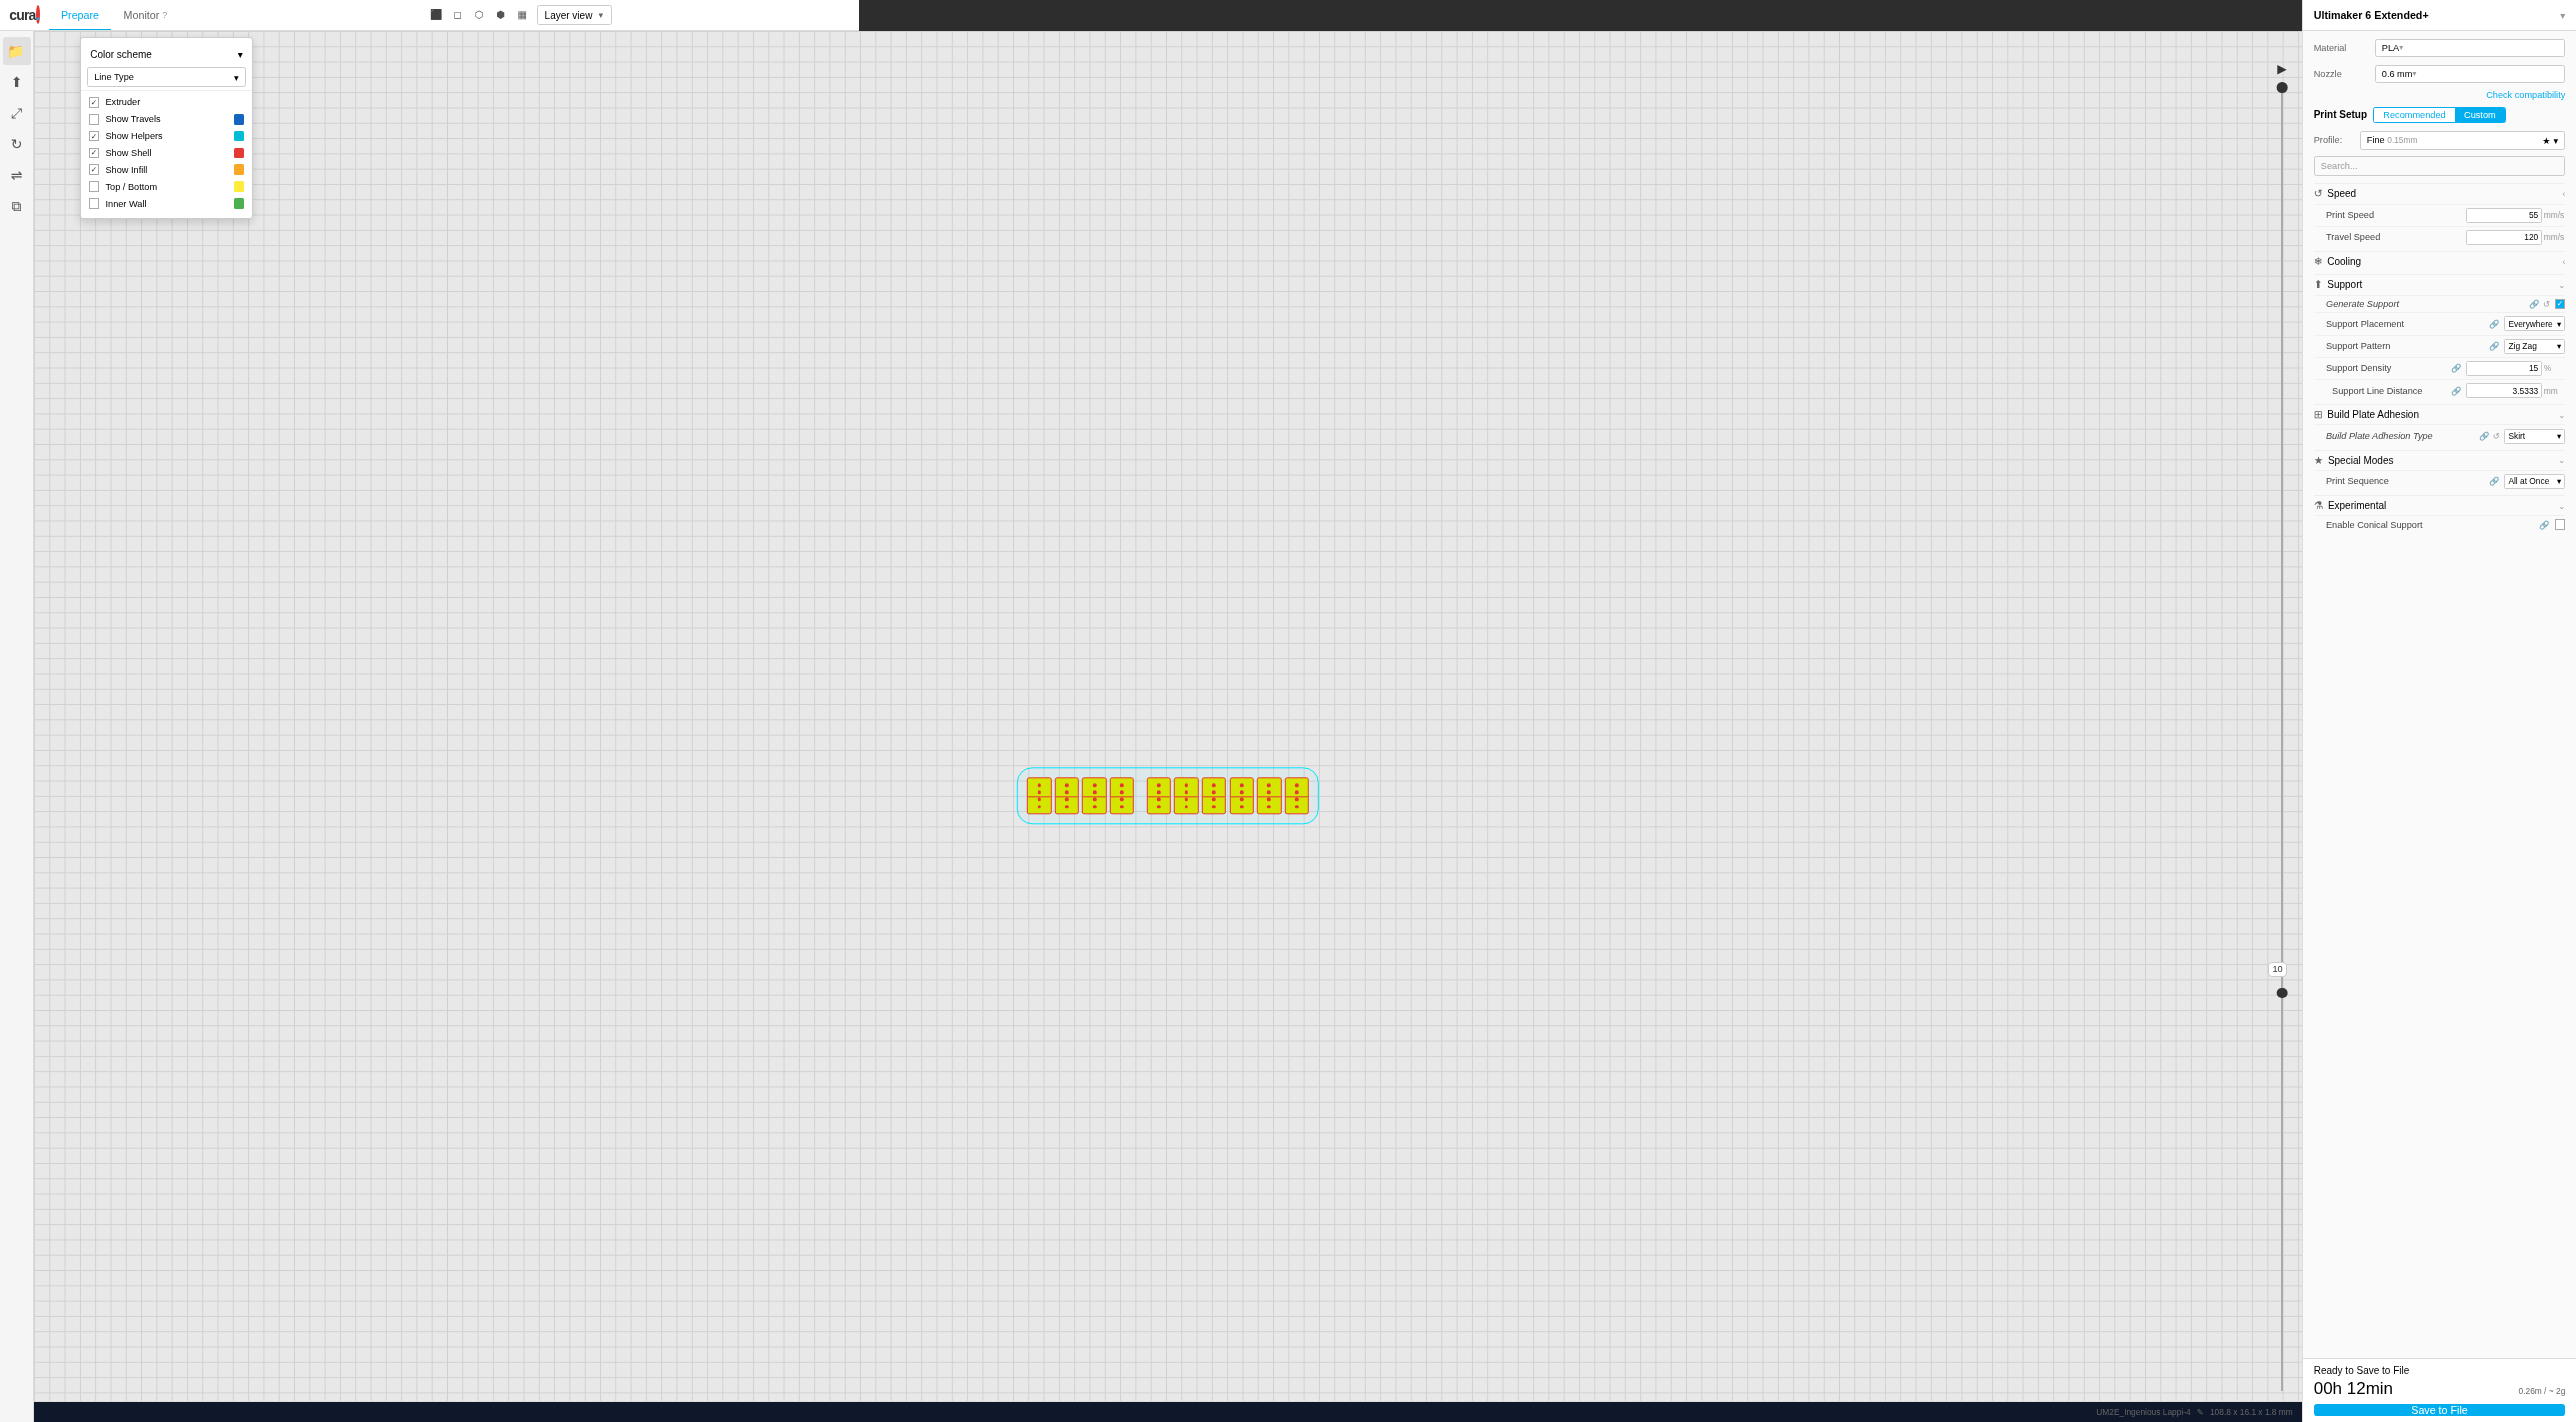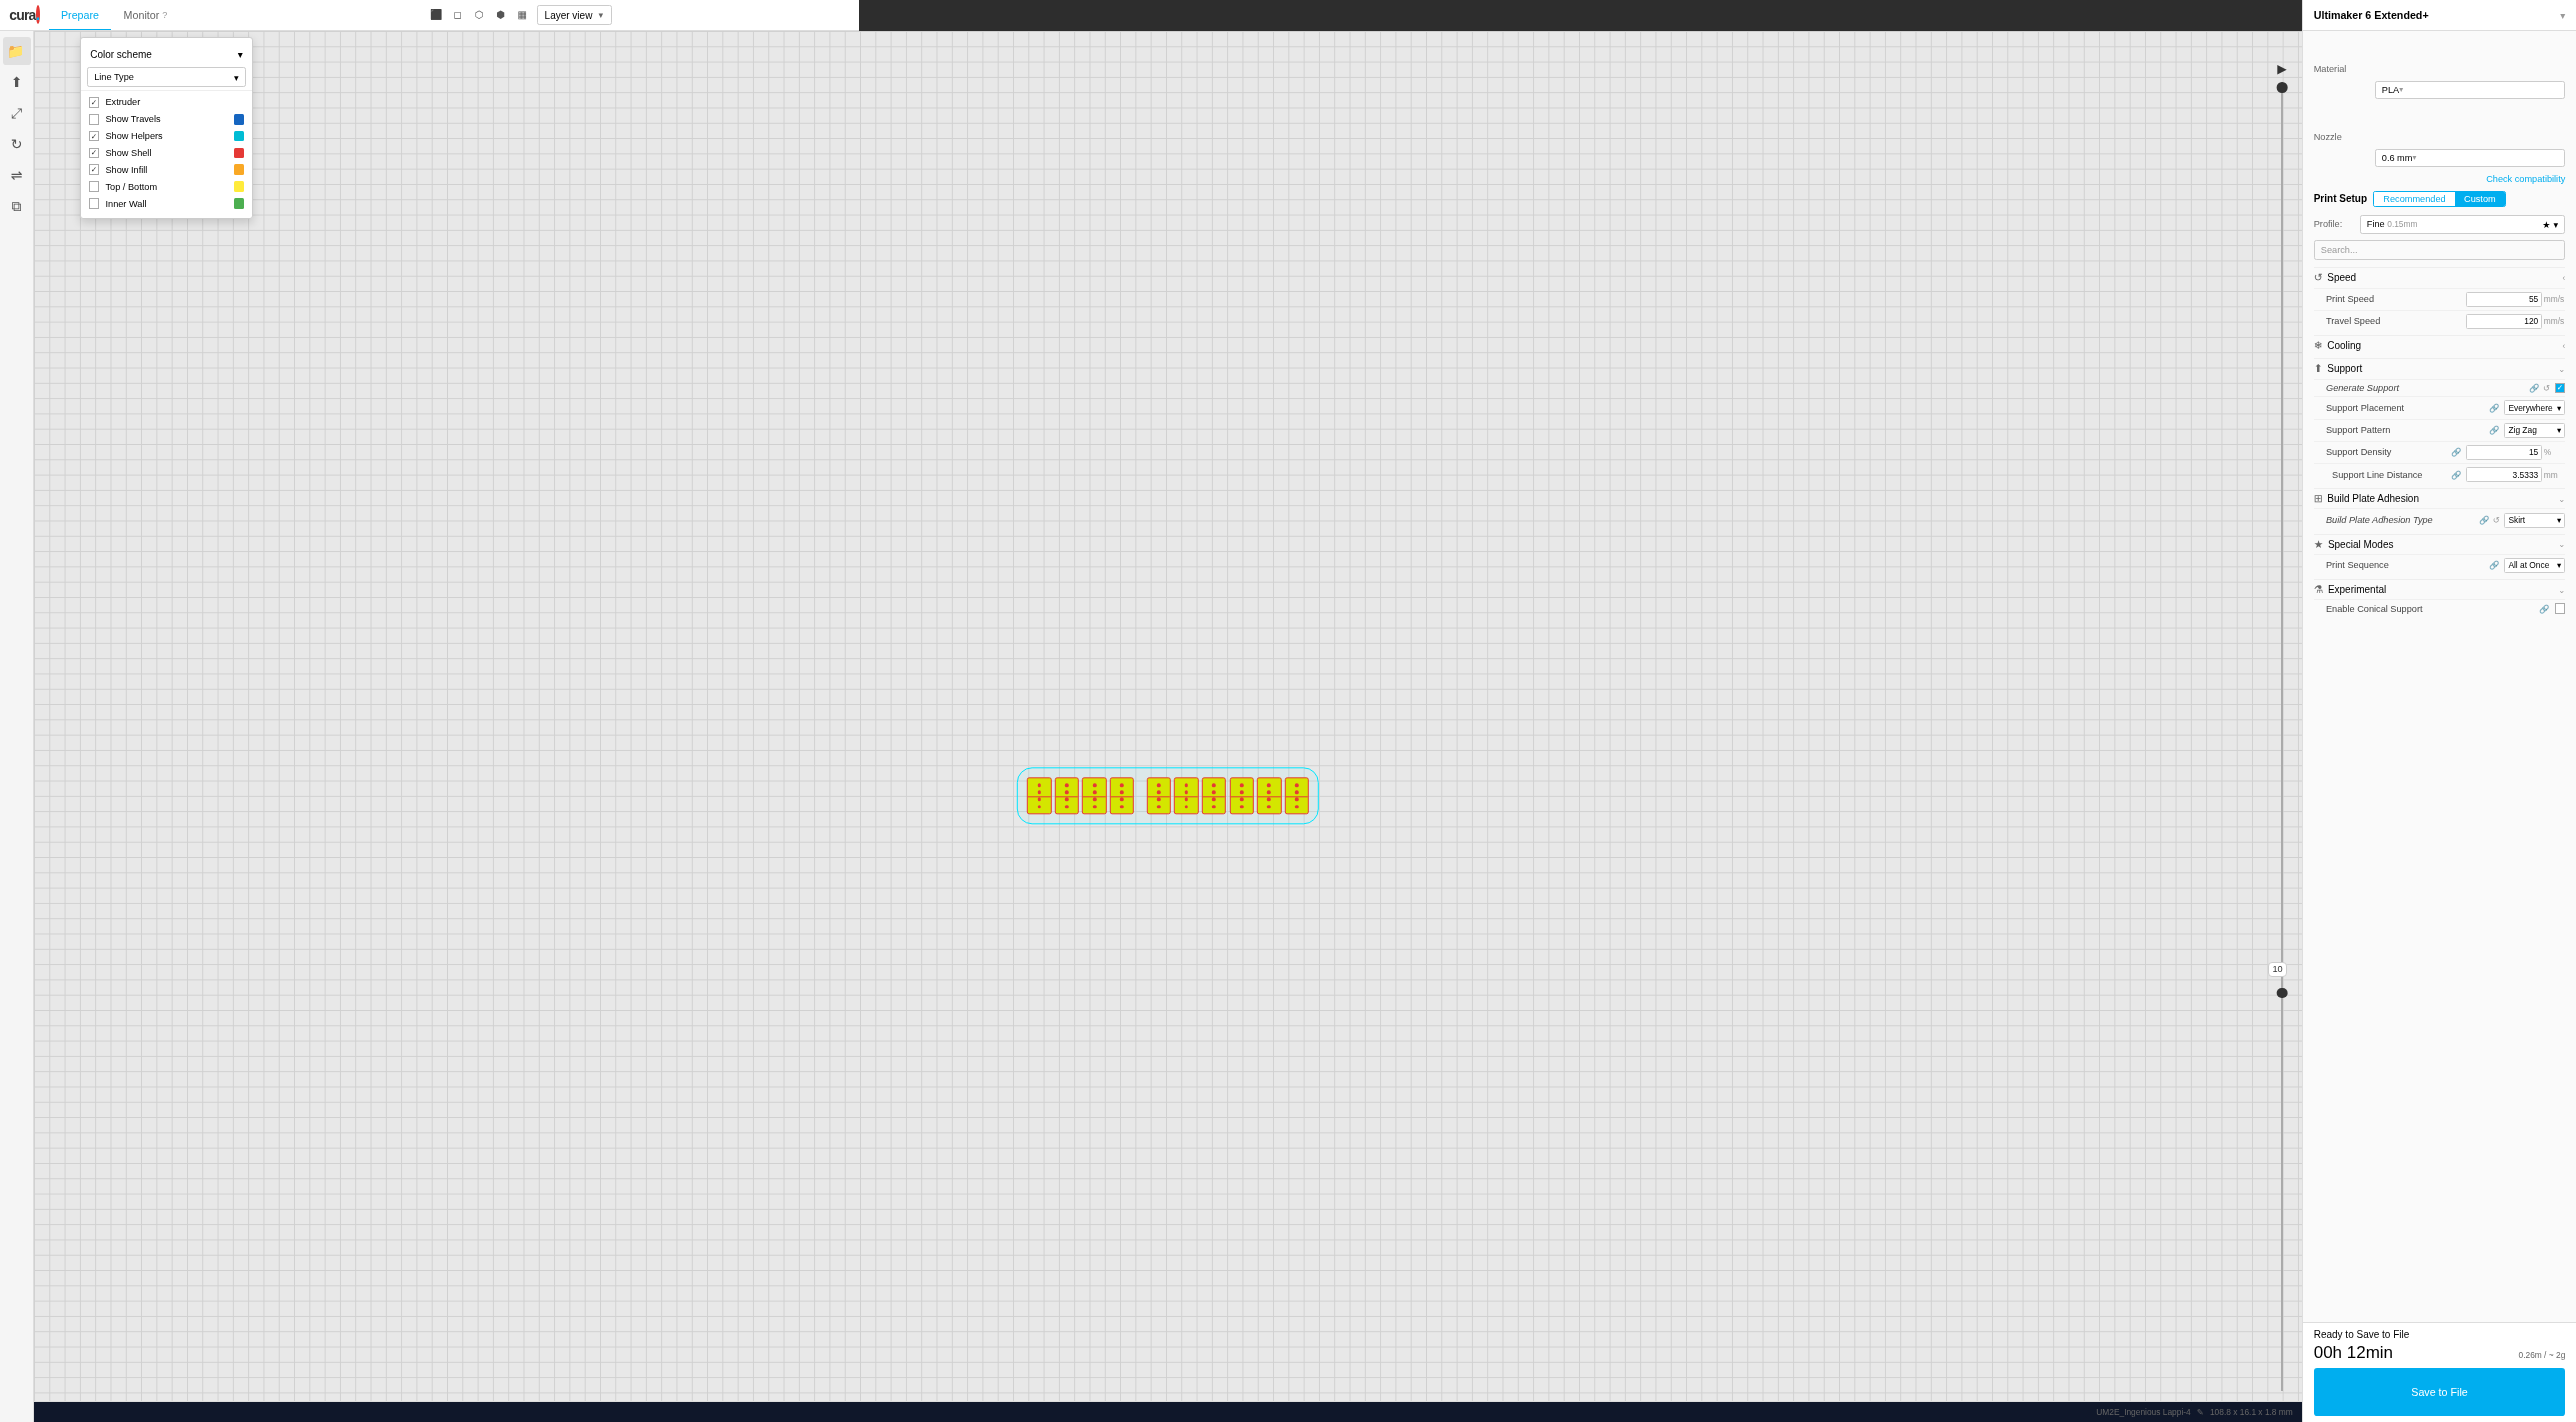--- a/index.html
+++ b/index.html
@@ -59,21 +59,21 @@
     
     .right-panel { position: absolute; right: 0; top: 0; width: 274px; height: 100%; background: #fafafa; border-left: 0.8px solid #ddd; display: flex; flex-direction: column; overflow: hidden; }
     .panel-header { display: flex; justify-content: space-between; align-items: center; padding: 7.7px 10.7px; background: #fff; border-bottom: 0.8px solid #ddd; height: 31px; }
     .panel-title { font-weight: 600; font-size: 10.7px; }
     .panel-collapse { color: #999; cursor: pointer; }
 
     .panel-content { flex: 1; overflow-y: auto; padding: 7.7px 10.7px; }
 
     .field-row { display: flex; align-items: center; margin-bottom: 7.7px; }
     .field-label { width: 61px; font-size: 9.2px; color: #666; flex-shrink: 0; }
-    .field-select { flex: 1; border: 0.8px solid #ccc; border-radius: 2.3px; padding: 3.1px 6.1px; font-size: 9.2px; display: flex; justify-content: flex-start; align-items: center; background: #fff; cursor: pointer; margin-top: 42px; }
+    .field-select { flex: 1; border: 0.8px solid #ccc; border-radius: 2.3px; padding: 3.1px 6.1px; font-size: 9.2px; display: flex; justify-content: flex-start; align-items: center; background: #fff; cursor: pointer; }
     .field-select .arrow { color: #999; font-size: 7.7px; }
     .check-compat { text-align: right; color: #00aeef; font-size: 9.2px; cursor: pointer; margin-bottom: 6.1px; }
 
     .print-setup-header { display: flex; align-items: center; gap: 6.1px; margin-bottom: 7.7px; }
     .print-setup-label { font-size: 10px; font-weight: 600; text-align: center; }
     .setup-tabs { display: flex; border: 0.8px solid #00aeef; border-radius: 2.3px; overflow: hidden; }
     .setup-tab { padding: 2.3px 9.2px; font-size: 9.2px; cursor: pointer; color: #00aeef; background: #fff; }
     .setup-tab.active { background: #00aeef; color: #fff; }
 
     .profile-row { display: flex; align-items: center; margin-bottom: 6.1px; }
@@ -98,21 +98,21 @@
     .setting-unit { font-size: 8.4px; color: #999; margin-left: 1.5px; width: 21.5px; }
     .setting-select { border: 0.8px solid #ccc; border-radius: 1.5px; padding: 1.5px 3.1px; font-size: 8.4px; background: #fff; display: flex; justify-content: space-between; align-items: center; min-width: 61px; }
     .setting-checkbox { width: 10.7px; height: 10.7px; border: 0.8px solid #aaa; display: flex; align-items: center; justify-content: center; font-size: 7.7px; background: #fff; }
     .setting-checkbox.checked { background: #00aeef; color: white; }
 
     .bottom-bar { padding: 6.1px 10.7px; border-top: 0.8px solid #ddd; background: #fff; }
     .ready-label { font-size: 10px; font-weight: 500; margin-bottom: 3.1px; }
     .time-row { display: flex; align-items: baseline; justify-content: space-between; }
     .time-big { font-size: 17px; font-weight: 400; }
     .time-meta { font-size: 8.4px; color: #666; }
-    .save-btn { background: #00aeef; color: #fff; border: none; border-radius: 3.1px; padding: 18px 0; font-size: 10.7px; font-weight: 500; width: 100%; cursor: pointer; margin-top: 4.6px; }
+    .save-btn { background: #00aeef; color: #fff; border: none; border-radius: 3.1px; padding: 0 0; font-size: 10.7px; font-weight: 500; width: 100%; cursor: pointer; margin-top: 4.6px; }
 
     .status-bar { position: absolute; bottom: 0; left: 34px; right: 274px; height: 21.5px; background: #0f172a; border-top: 0.8px solid #ddd; display: flex; align-items: center; justify-content: flex-end; padding: 0 9.2px; font-size: 8.4px; color: #666; gap: 6.1px; }
     .edit-icon { cursor: pointer; }
   </style>
 </head>
 <body>
 
 <div class="topbar">
   <div class="logo">
     <span>cura</span><span class="dot">.</span>

